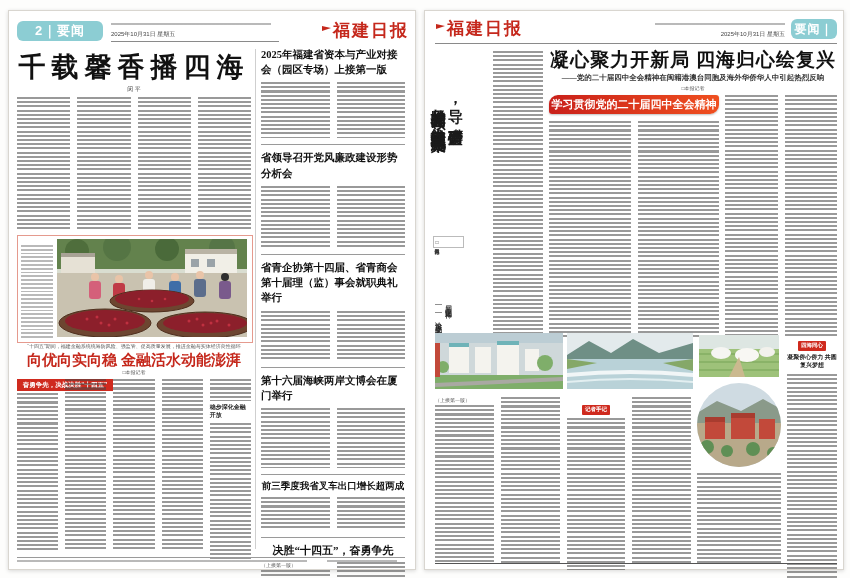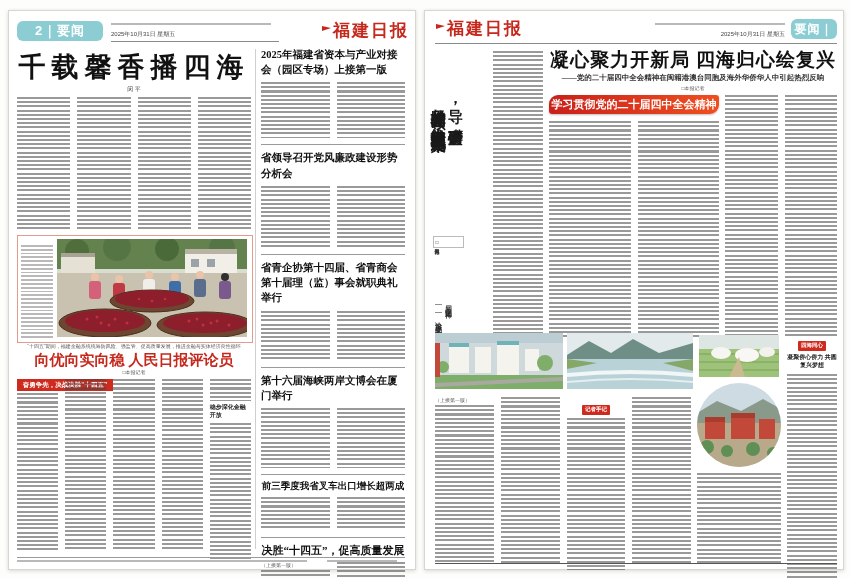--- a/index.html
+++ b/index.html
@@ -125,21 +125,21 @@
               <circle cx="154" cy="84" r="1.5"></circle>
             <circle cx="82" cy="60" r="1.3"></circle>
               <circle cx="95" cy="62" r="1.3"></circle>
               <circle cx="108" cy="60" r="1.3"></circle>
           </g>
         </g>
       </svg>
     </div>
 
     <div class="abs cap" style="left:8px;top:332px;width:234px;text-align:center;white-space:nowrap;overflow:hidden;">“十四五”期间，福建金融系统统筹防风险、强监管、促高质量发展，推进金融与实体经济良性循环</div>
-    <div class="abs red-head" style="left:8px;top:340px;width:234px;font-size:15px;">向优向实向稳 人民日报评论员</div>
+    <div class="abs red-head" style="left:8px;top:340px;width:234px;font-size:15px;">向优向实向稳 金融活水动能澎湃</div>
     <div class="abs cap" style="left:8px;top:358px;width:234px;text-align:center;">□本报记者</div>
     <div class="abs redbox" style="left:8px;top:368px;width:96px;height:12px;font-size:6.5px;line-height:12px;">奋勇争先，决战决胜“十四五”</div>
     <div class="abs cols" style="left:8px;top:368px;width:234px;height:172px;">
       <div>
         <div style="height:14px;"></div>
         <div class="blur" style="height:158px;"></div>
       </div>
       <div class="blur"></div>
       <div class="blur"></div>
       <div class="blur"></div>
@@ -190,21 +190,21 @@
       </div>
       <div class="rule-h" style="margin:6px 0 5px;"></div>
 
       <div class="h-serif" style="font-size:9.5px;text-align:center;">前三季度我省叉车出口增长超两成</div>
       <div class="cols" style="height:34px;margin-top:4px;">
         <div class="blur"></div>
         <div class="blur"></div>
       </div>
       <div class="rule-h" style="margin:6px 0 5px;"></div>
 
-      <div class="h-serif" style="font-size:11px;text-align:center;">决胜“十四五”，促高质量发展</div>
+      <div class="h-serif" style="font-size:11px;text-align:center;">决胜“十四五”，奋勇争先</div>
       <div class="cols" style="height:52px;margin-top:4px;">
         <div>
           <div class="cap">（上接第一版）</div>
           <div class="blur" style="height:44px;margin-top:2px;"></div>
         </div>
         <div class="blur"></div>
       </div>
     </div>
   </div>
 

